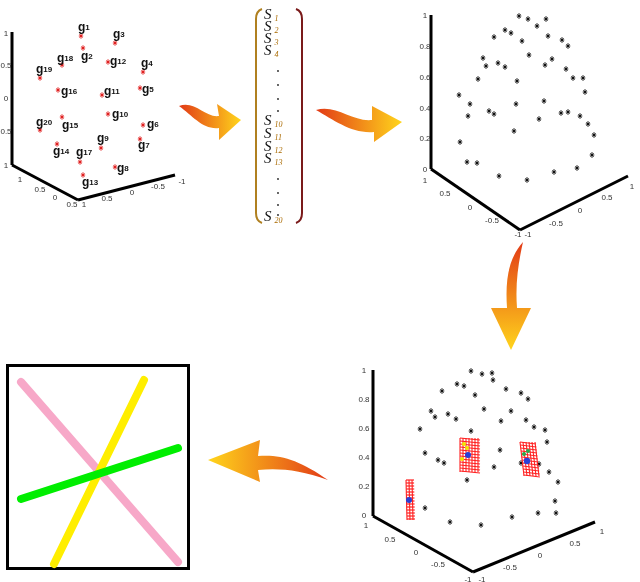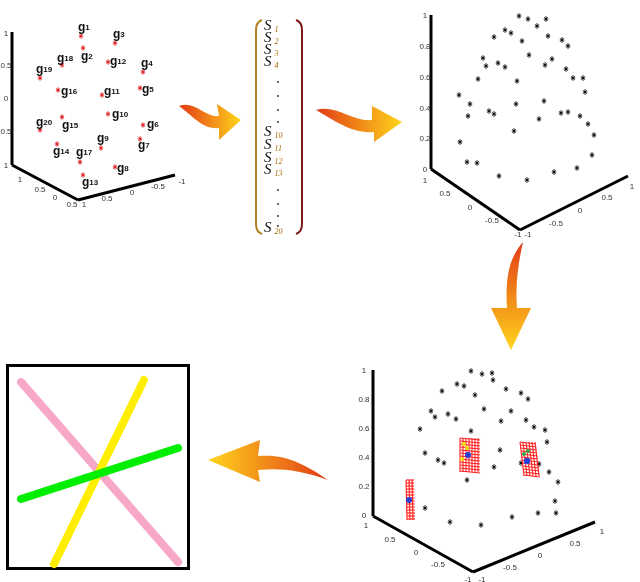--- a/index.html
+++ b/index.html
@@ -86,21 +86,21 @@
     <defs>
       <linearGradient id="ag1" x1="0" y1="0" x2="1" y2="0">
         <stop offset="0" stop-color="#e23a16"></stop>
           <stop offset="1" stop-color="#ffd51c"></stop>
       </linearGradient>
     </defs>
     <path d="M4,14 C20,8 30,26 44,24 L42,12 L66,28 L44,48 L44,36 C28,38 18,24 4,14 Z" fill="url(#ag1)"></path>
   </svg>
 </div>
 
-<div class="panel" style="left:252px;top:16px;width:55px;height:220px;">
+<div class="panel" style="left:252px;top:5px;width:55px;height:220px;">
   <svg id="vec" width="55" height="220">
     <path d="M10,4 Q4,6 4,14 L4,208 Q4,216 10,218" fill="none" stroke="#b08020" stroke-width="2"></path>
     <path d="M44,4 Q50,6 50,14 L50,208 Q50,216 44,218" fill="none" stroke="#7a1a1a" stroke-width="2"></path>
     <g id="vec-entries">
         <text x="12" y="14" font-size="15" font-style="italic" class="vec" fill="#111"><tspan>S</tspan><tspan font-size="8" dx="3" dy="2" fill="#aa6a00">1</tspan></text>
         <text x="12" y="26" font-size="15" font-style="italic" class="vec" fill="#111"><tspan>S</tspan><tspan font-size="8" dx="3" dy="2" fill="#aa6a00">2</tspan></text>
         <text x="12" y="38" font-size="15" font-style="italic" class="vec" fill="#111"><tspan>S</tspan><tspan font-size="8" dx="3" dy="2" fill="#aa6a00">3</tspan></text>
         <text x="12" y="50" font-size="15" font-style="italic" class="vec" fill="#111"><tspan>S</tspan><tspan font-size="8" dx="3" dy="2" fill="#aa6a00">4</tspan></text>
         <circle cx="26" cy="66" r="0.9" fill="#222"></circle>
         <circle cx="26" cy="80" r="0.9" fill="#222"></circle>

